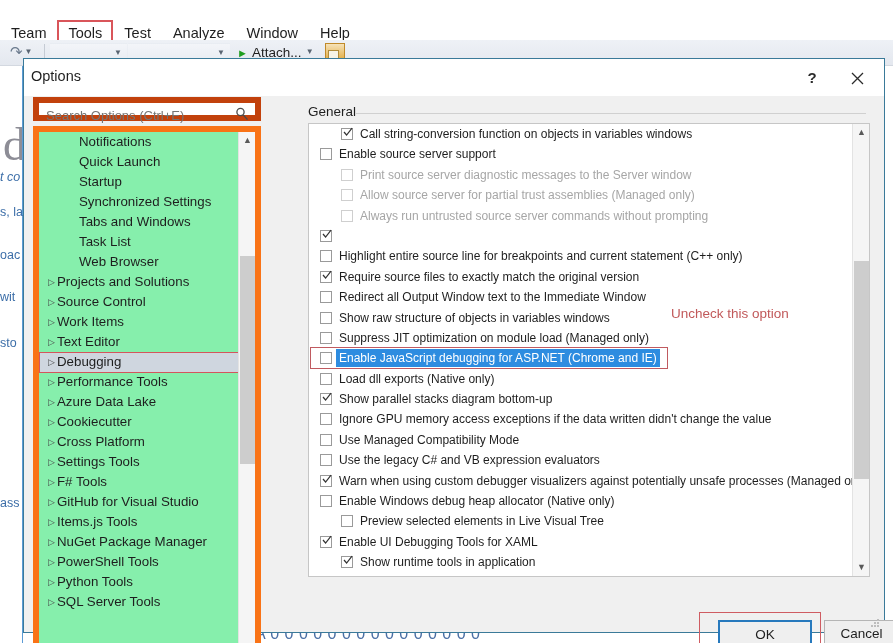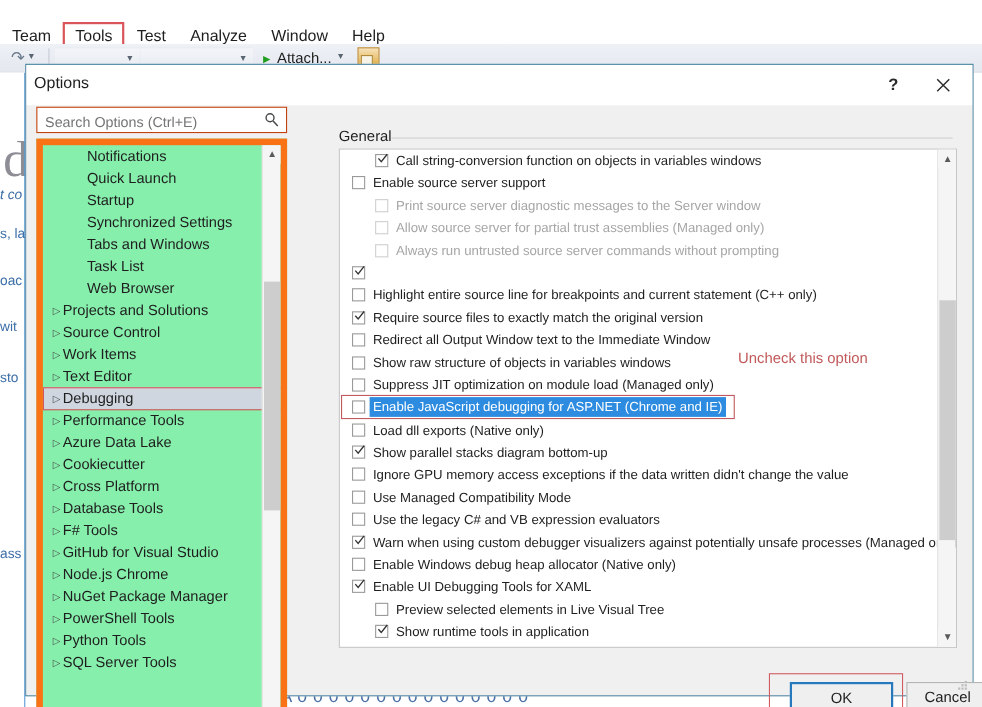--- a/index.html
+++ b/index.html
@@ -62,21 +62,21 @@
   .dlg-title{position:absolute;left:7px;top:9px;font-size:14.5px;color:#1e1e1e;}
   .dlg-help{position:absolute;right:59px;top:7px;width:26px;height:24px;
     font-size:15px;color:#2b2b2b;text-align:center;line-height:24px;font-weight:bold;}
   .dlg-close{position:absolute;right:10px;top:7px;width:34px;height:24px;
     text-align:center;line-height:24px;}
   .dlg-close svg{vertical-align:middle;}
   .dlg-body{position:absolute;left:0;top:37px;width:860px;height:536px;background:#f0f0f0;}
 
   
   .search-wrap{position:absolute;left:9px;top:1px;width:228px;height:24px;
-    background:#ffffff;border:1px solid #c2410c;box-sizing:border-box;}
+    background:#ffffff;border:6px solid #c2410c;box-sizing:border-box;}
   .search-wrap input{position:absolute;left:5px;top:2px;width:190px;height:18px;border:0;outline:0;
     font-family:"Liberation Sans",sans-serif;font-size:13px;color:#6a6a6a;background:transparent;}
   .search-icon{position:absolute;right:6px;top:4px;}
 
   
   .tree-outer{position:absolute;left:9px;top:30px;width:228px;height:565px;
     background:#86efac;border:6px solid #f97316;box-sizing:border-box;overflow:hidden;}
   .tree-list{position:absolute;left:0;top:0;width:208px;}
   .tree-row{height:20px;line-height:20px;font-size:13.3px;color:#1e1e1e;white-space:nowrap;
     position:relative;padding-left:18px;box-sizing:border-box;}
@@ -88,21 +88,21 @@
   
   .vscroll{position:absolute;right:0;top:0;width:17px;bottom:0;background:#f5f5f5;
     border-left:1px solid #e3e3e3;box-sizing:border-box;}
   .vscroll .arw{position:absolute;left:0;width:17px;height:17px;text-align:center;
     line-height:17px;font-size:9px;color:#5a5a5a;background:#f5f5f5;}
   .vscroll .arw.up{top:0;}
   .vscroll .arw.down{bottom:0;}
   .vscroll .thumb{position:absolute;left:1px;width:15px;background:#cdcdcd;}
 
   
-  .right-panel{position:absolute;left:249px;top:16px;width:601px;height:510px;}
+  .right-panel{position:absolute;left:249px;top:4px;width:601px;height:510px;}
   .group-head{position:absolute;left:35px;top:4px;font-size:13.5px;color:#1e1e1e;}
   .group-rule{position:absolute;left:83px;top:13px;right:8px;height:1px;background:#d0d0d0;}
   .opt-outer{position:absolute;left:35px;top:23px;right:4px;height:454px;
     background:#ffffff;border:1px solid #c6c6c6;box-sizing:border-box;overflow:hidden;}
   .opt-list{position:absolute;left:0;top:0;right:17px;}
   .opt-row{height:20.4px;position:relative;white-space:nowrap;}
   .opt-cb{position:absolute;left:11px;top:4px;width:12px;height:12px;
     border:1px solid #9a9a9a;background:#ffffff;box-sizing:border-box;}
   .opt-row.indent .opt-cb{left:32px;}
   .opt-cb .tick{position:absolute;left:1px;top:-2px;width:10px;height:10px;}
@@ -216,24 +216,24 @@
           <div class="tree-row leaf"><span>Web Browser</span></div>
           <div class="tree-row"><span class="arrow">▷</span><span>Projects and Solutions</span></div>
           <div class="tree-row"><span class="arrow">▷</span><span>Source Control</span></div>
           <div class="tree-row"><span class="arrow">▷</span><span>Work Items</span></div>
           <div class="tree-row"><span class="arrow">▷</span><span>Text Editor</span></div>
           <div class="tree-row selected"><span class="arrow">▷</span><span>Debugging</span></div>
           <div class="tree-row"><span class="arrow">▷</span><span>Performance Tools</span></div>
           <div class="tree-row"><span class="arrow">▷</span><span>Azure Data Lake</span></div>
           <div class="tree-row"><span class="arrow">▷</span><span>Cookiecutter</span></div>
           <div class="tree-row"><span class="arrow">▷</span><span>Cross Platform</span></div>
-          <div class="tree-row"><span class="arrow">▷</span><span>Database Tools</span></div>
+          <div class="tree-row"><span class="arrow">▷</span><span>Settings Tools</span></div>
           <div class="tree-row"><span class="arrow">▷</span><span>F# Tools</span></div>
           <div class="tree-row"><span class="arrow">▷</span><span>GitHub for Visual Studio</span></div>
-          <div class="tree-row"><span class="arrow">▷</span><span>Node.js Chrome</span></div>
+          <div class="tree-row"><span class="arrow">▷</span><span>Items.js Tools</span></div>
           <div class="tree-row"><span class="arrow">▷</span><span>NuGet Package Manager</span></div>
           <div class="tree-row"><span class="arrow">▷</span><span>PowerShell Tools</span></div>
           <div class="tree-row"><span class="arrow">▷</span><span>Python Tools</span></div>
           <div class="tree-row"><span class="arrow">▷</span><span>SQL Server Tools</span></div>
         </div>
       <div class="tree-highlight-rect" id="tree-hl" style="top: 219.5px;"></div>
       <div class="vscroll">
         <div class="arw up">▲</div>
         <div class="thumb" style="top:124px;height:208px;"></div>
         <div class="arw down">▼</div>
@@ -334,31 +334,31 @@
                 <svg class="tick" viewBox="0 0 10 10">
                   <path d="M1 5 L3.6 8 L9 1.2" stroke="#333" stroke-width="1.2" fill="none"></path>
                 </svg>
               </span>
               <span class="opt-label">Warn when using custom debugger visualizers against potentially unsafe processes (Managed only)</span>
             </div>
             <div class="opt-row">
               <span class="opt-cb"></span>
               <span class="opt-label">Enable Windows debug heap allocator (Native only)</span>
             </div>
+            <div class="opt-row indent">
+              <span class="opt-cb"></span>
+              <span class="opt-label">Preview selected elements in Live Visual Tree</span>
+            </div>
             <div class="opt-row">
               <span class="opt-cb">
                 <svg class="tick" viewBox="0 0 10 10">
                   <path d="M1 5 L3.6 8 L9 1.2" stroke="#333" stroke-width="1.2" fill="none"></path>
                 </svg>
               </span>
               <span class="opt-label">Enable UI Debugging Tools for XAML</span>
-            </div>
-            <div class="opt-row indent">
-              <span class="opt-cb"></span>
-              <span class="opt-label">Preview selected elements in Live Visual Tree</span>
             </div>
             <div class="opt-row indent">
               <span class="opt-cb">
                 <svg class="tick" viewBox="0 0 10 10">
                   <path d="M1 5 L3.6 8 L9 1.2" stroke="#333" stroke-width="1.2" fill="none"></path>
                 </svg>
               </span>
               <span class="opt-label">Show runtime tools in application</span>
             </div>
             <div class="opt-row indent">

